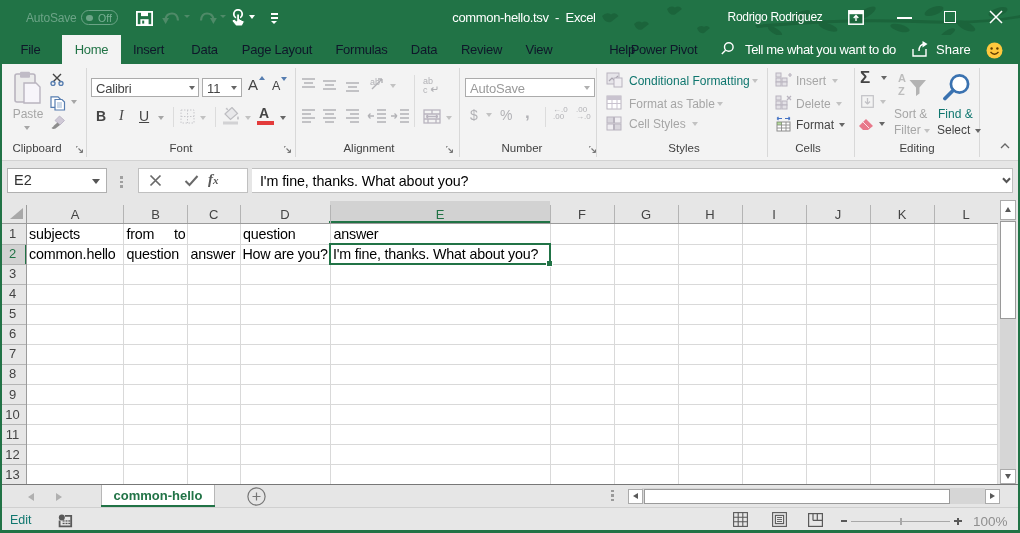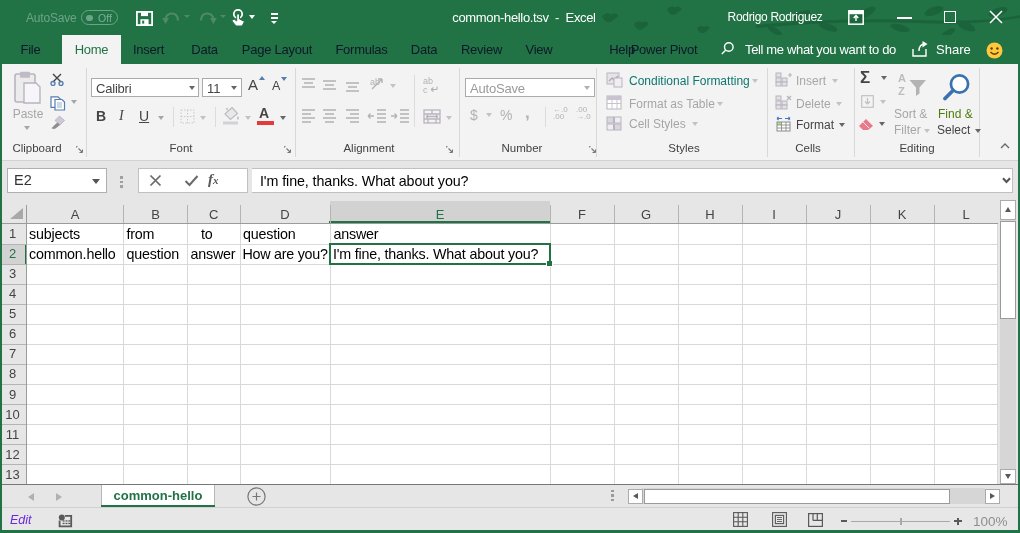--- a/index.html
+++ b/index.html
@@ -339,21 +339,21 @@
       <path d="M11.5 8 h16.5 l-6.5 7.5 v6 l-3.5 2.5 v-8.5 Z" fill="#b3b3b3"></path>
     </svg>
     <div class="abs" style="left:894px;top:107px;font-size:12px;color:#a6a6a6;">Sort &amp;</div>
     <div class="abs" style="left:894px;top:122.5px;font-size:12px;color:#a6a6a6;">Filter</div>
     <div class="abs" style="left:924px;top:128.5px;width:0;height:0;border-left:3.5px solid transparent;border-right:3.5px solid transparent;border-top:4px solid #c2c2c2;"></div>
 
     <svg class="abs" style="left:942px;top:72px;" width="29" height="29" viewBox="0 0 29 29">
       <circle cx="17.5" cy="12" r="8.6" fill="#fff" stroke="#3a72b0" stroke-width="2.7"></circle>
       <path d="M11 18.5 L3 26.5" stroke="#3a72b0" stroke-width="3.8" stroke-linecap="round"></path>
     </svg>
-    <div class="abs" style="left:938px;top:107px;font-size:12px;color:#4d7c0f;">Find &amp;</div>
+    <div class="abs" style="left:938px;top:107px;font-size:12px;color:#0f766e;">Find &amp;</div>
     <div class="abs" style="left:937px;top:122.5px;font-size:12px;color:#444;">Select</div>
     <div class="abs" style="left:974.5px;top:128.5px;width:0;height:0;border-left:3.5px solid transparent;border-right:3.5px solid transparent;border-top:4px solid #666;"></div>
 
     <svg class="abs" style="left:1000px;top:142px;" width="10" height="7" viewBox="0 0 10 7">
       <path d="M1 6 L5 2 L9 6" stroke="#666" stroke-width="1.3" fill="none"></path>
     </svg>
   </div>
 
   <div class="abs" id="fbar" style="left:2px;top:161px;width:1016px;height:37px;background:#e6e6e6;"></div>
   <div class="abs" style="left:7px;top:168px;width:100px;height:25px;background:#fff;border:1px solid #b0b0b0;"></div>
@@ -487,21 +487,21 @@
     <div class="abs rowhdr" style="top:344.4px;">7</div>
     <div class="abs rowhdr" style="top:364.4px;">8</div>
     <div class="abs rowhdr" style="top:384.5px;">9</div>
     <div class="abs rowhdr" style="top:404.5px;">10</div>
     <div class="abs rowhdr" style="top:424.6px;">11</div>
     <div class="abs rowhdr" style="top:444.6px;">12</div>
     <div class="abs rowhdr" style="top:464.7px;">13</div>
 
     <div class="abs cell" style="left:29px;top:223.6px;">subjects</div>
     <div class="abs cell" style="left:126.5px;top:223.6px;">from</div>
-    <div class="abs cell" style="left:201px;top:223.6px;">to</div>
+    <div class="abs cell" style="left:174px;top:223.6px;">to</div>
     <div class="abs cell" style="left:243px;top:223.6px;">question</div>
     <div class="abs cell" style="left:333.5px;top:223.6px;">answer</div>
     <div class="abs cell" style="left:29px;top:243.7px;">common.hello</div>
     <div class="abs cell" style="left:126.5px;top:243.7px;">question</div>
     <div class="abs cell" style="left:190.5px;top:243.7px;">answer</div>
     <div class="abs cell" style="left:242.5px;top:243.7px;letter-spacing:-0.25px;">How are you?</div>
     <div class="abs cell" style="left:333px;top:243.7px;">I'm fine, thanks. What about you?</div>
 
     <div class="abs" style="left:329px;top:242.5px;width:222px;height:22px;border:2px solid #217346;"></div>
     <div class="abs" style="left:545.5px;top:260.8px;width:7.5px;height:6px;background:#fff;"></div>
@@ -537,21 +537,21 @@
     <div class="abs" style="left:642px;top:488px;width:343px;height:16px;background:#d6d6d6;"></div>
     <div class="abs" style="left:628px;top:489px;width:14.5px;height:14.5px;background:#fff;border:1px solid #ababab;"></div>
     <div class="abs" style="left:632.5px;top:492.5px;width:0;height:0;border-top:3.5px solid transparent;border-bottom:3.5px solid transparent;border-right:5px solid #595959;"></div>
     <div class="abs" style="left:643.5px;top:489px;width:306px;height:14.5px;background:#fff;border:1px solid #9a9a9a;"></div>
     <div class="abs" style="left:985px;top:489px;width:14.5px;height:14.5px;background:#fff;border:1px solid #ababab;"></div>
     <div class="abs" style="left:990px;top:492.5px;width:0;height:0;border-top:3.5px solid transparent;border-bottom:3.5px solid transparent;border-left:5px solid #595959;"></div>
   </div>
 
   <div id="statusbar">
     <div class="abs" style="left:2px;top:507px;width:1016px;height:23px;background:#e7e7e7;border-top:1px solid #d0d0d0;"></div>
-    <div class="abs" style="left:10px;top:513px;font-size:12.5px;color:#6d28d9;font-style:italic;">Edit</div>
+    <div class="abs" style="left:10px;top:513px;font-size:12.5px;color:#0f766e;">Edit</div>
 
     <svg class="abs" style="left:58px;top:513px;" width="15" height="15" viewBox="0 0 15 15">
       <path d="M7 2.8 H13.2 V13.3 H1.6 V7.5" fill="none" stroke="#595959" stroke-width="1.8"></path>
       <circle cx="3.8" cy="4.6" r="3" fill="#595959"></circle>
       <g fill="#595959">
         <rect x="4.6" y="7.3" width="2" height="1.3"></rect>
           <rect x="7.5" y="7.3" width="2" height="1.3"></rect>
           <rect x="10.3" y="7.3" width="2" height="1.3"></rect>
         <rect x="4.6" y="9.8" width="2" height="1.3"></rect>
           <rect x="7.5" y="9.8" width="2" height="1.3"></rect>

